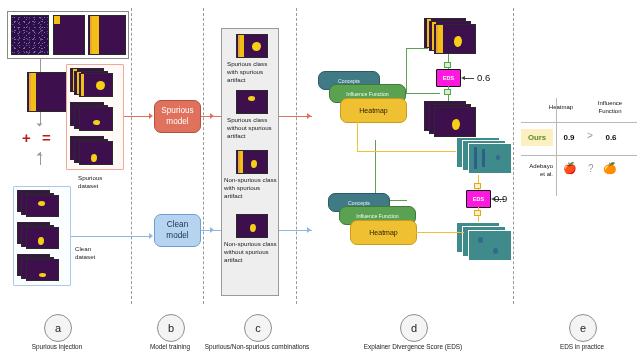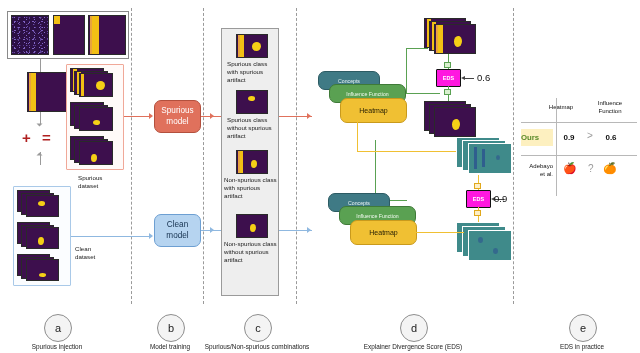--- a/index.html
+++ b/index.html
@@ -63,21 +63,21 @@
 
   .step{position:absolute;width:26px;height:26px;border-radius:50%;border:1px solid #8e8e8e;
         background:#f4f4f4;display:flex;align-items:center;justify-content:center;
         font-size:11px;color:#222;}
   .step-cap{position:absolute;font-size:6.4px;color:#1a1a1a;text-align:center;white-space:nowrap;}
 
   
   .tbl-hline{position:absolute;height:0.8px;background:#b8b8b8;}
   .tbl-vline{position:absolute;width:0.8px;background:#b8b8b8;}
   .ours-chip{position:absolute;background:#fdf0c0;display:flex;align-items:center;
-             color:#5a8a2a;font-weight:bold;font-size:7.8px;}
+             justify-content:center;color:#5a8a2a;font-weight:bold;font-size:7.8px;}
   .cellnum{position:absolute;font-size:8px;font-weight:bold;color:#111;text-align:center;}
   .gt{position:absolute;font-size:10px;color:#9a9a9a;}
   .emoji{position:absolute;font-size:11px;line-height:1;}
   .colhdr{position:absolute;font-size:6px;text-align:center;line-height:1.3;color:#111;}
   .rowhdr{position:absolute;font-size:6px;text-align:right;line-height:1.3;color:#111;}
 </style>
 </head>
 <body>
 
 <div class="abs lbl-b" style="left:18px;top:1px;"></div>

